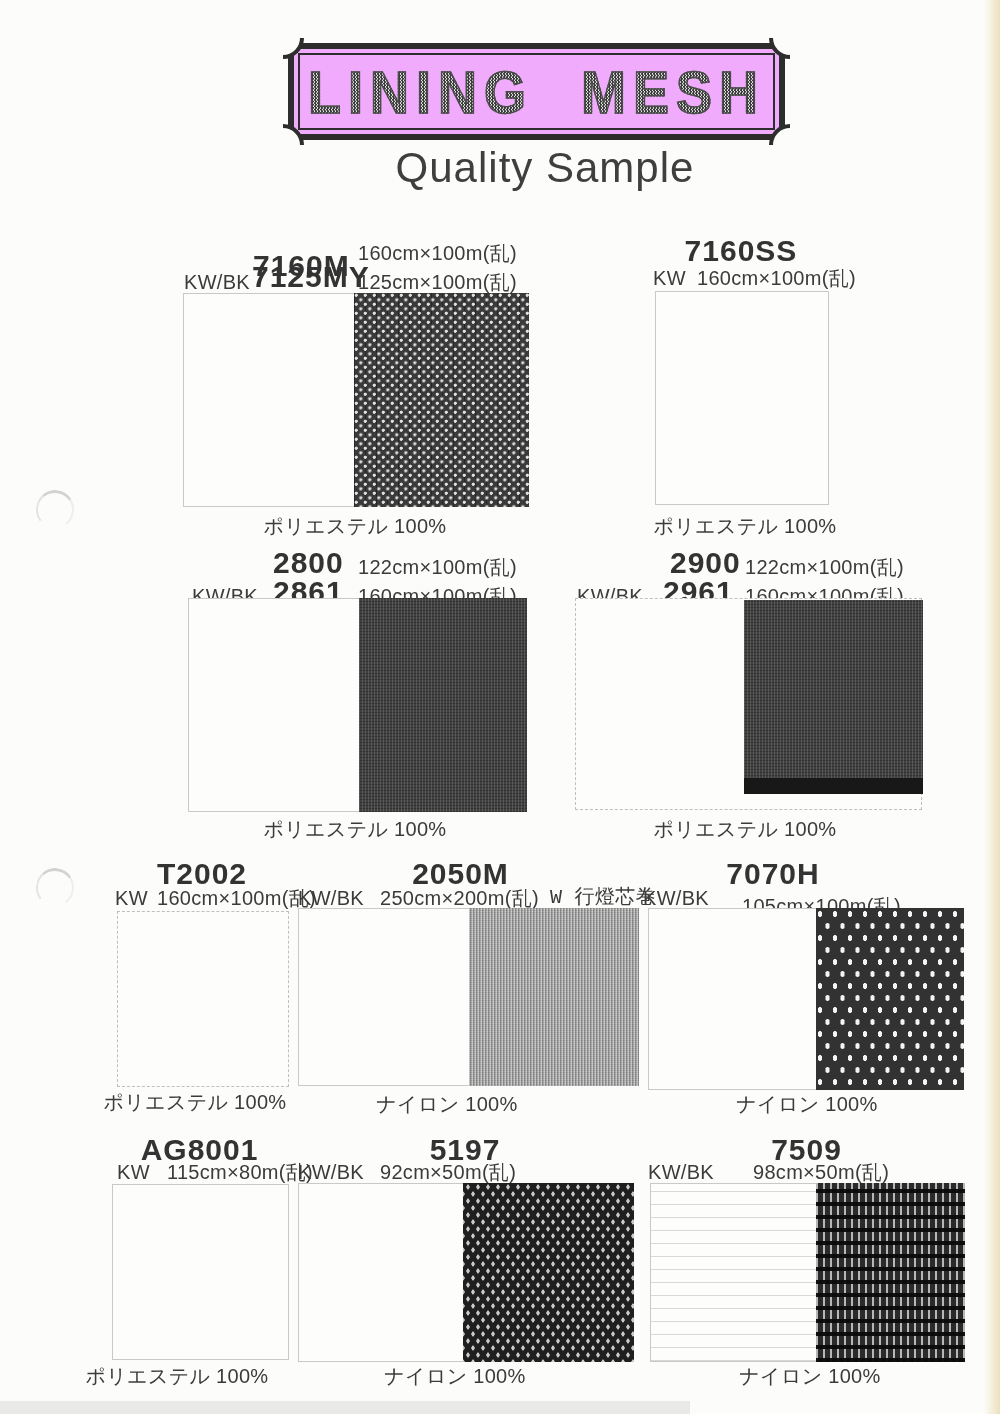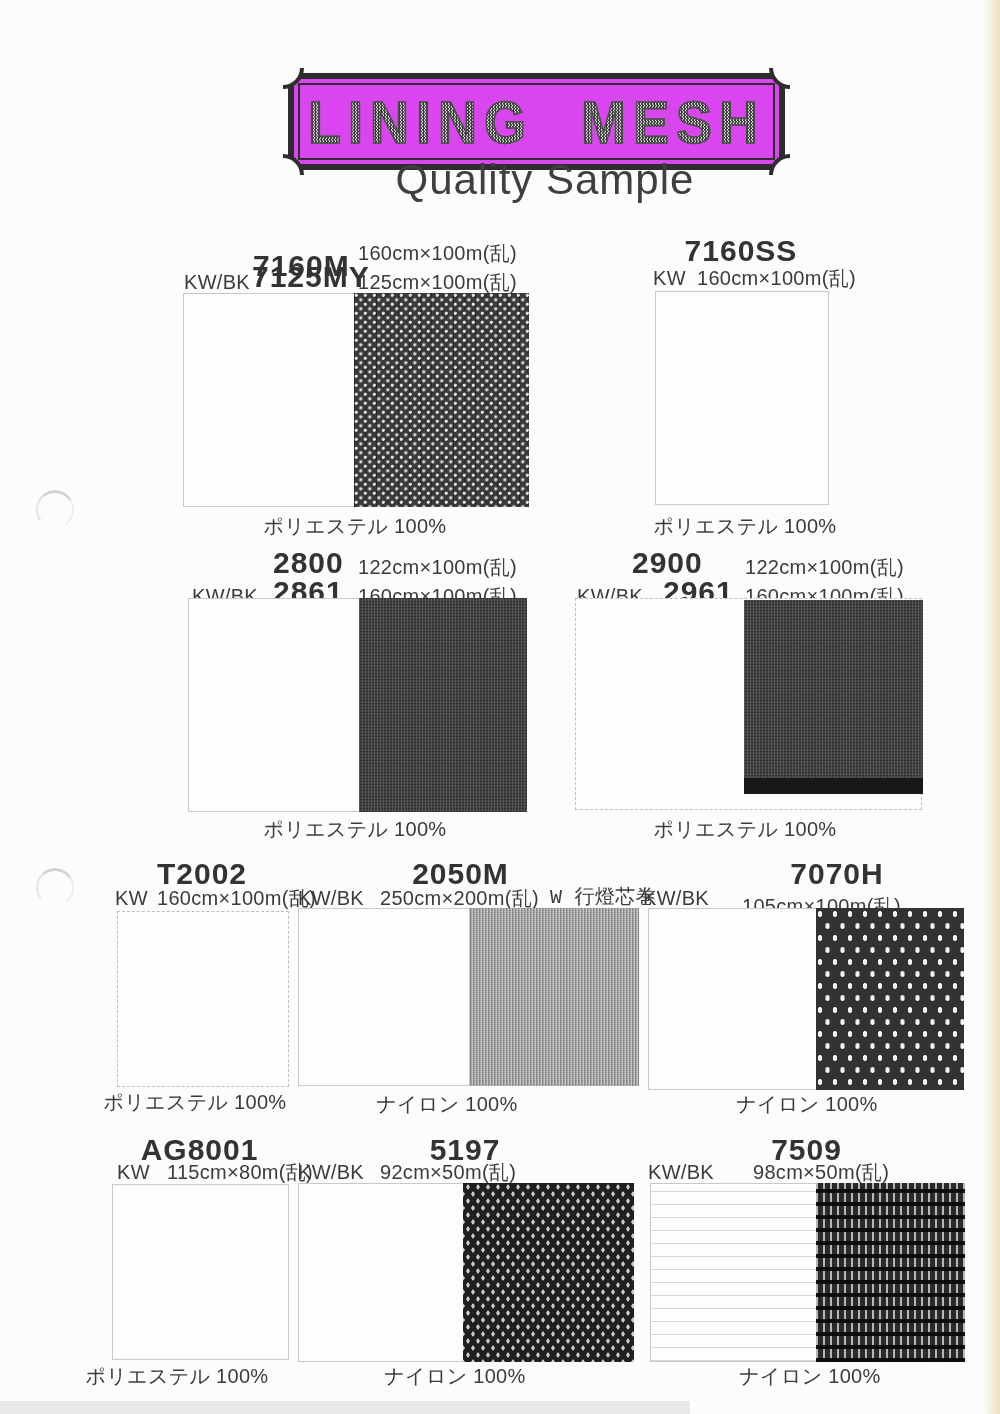--- a/index.html
+++ b/index.html
@@ -7,21 +7,21 @@
     width:1000px;height:1414px;position:relative;overflow:hidden;
     background:#fcfcfa;
     font-family:"Liberation Sans","DejaVu Sans",sans-serif;
     color:#3a3a3a;
   }
   .abs{position:absolute;white-space:nowrap;}
 
   
   .banner{
     position:absolute;left:288px;top:43px;width:485px;height:85px;
-    border:6px solid #2d2d2d;background:#d946ef;margin-top:30px;
+    border:6px solid #2d2d2d;background:#f0abfc;
   }
   .banner-inner{
     position:absolute;left:4px;top:4px;right:4px;bottom:4px;
     border:2px solid #2d2d2d;
     display:flex;align-items:center;justify-content:center;
   }
   .banner-title{
     font-size:54px;font-weight:700;letter-spacing:7px;word-spacing:26px;
     background-color:#6a6a6a;
     background-image:repeating-conic-gradient(#3b3b3b 0% 25%, #e9e9e9 0% 50%);
@@ -30,21 +30,21 @@
     -webkit-text-stroke:1.4px #4c4c4c;
     transform:scaleY(1.08);
   }
   .notch{position:absolute;width:17px;height:17px;background:#fcfcfa;}
   .notch.tl{left:-11px;top:-11px;border-right:4px solid #2d2d2d;border-bottom:4px solid #2d2d2d;border-bottom-right-radius:100%;}
   .notch.tr{right:-11px;top:-11px;border-left:4px solid #2d2d2d;border-bottom:4px solid #2d2d2d;border-bottom-left-radius:100%;}
   .notch.bl{left:-11px;bottom:-11px;border-right:4px solid #2d2d2d;border-top:4px solid #2d2d2d;border-top-right-radius:100%;}
   .notch.br{right:-11px;bottom:-11px;border-left:4px solid #2d2d2d;border-top:4px solid #2d2d2d;border-top-left-radius:100%;}
 
   .subtitle{
-    position:absolute;left:345px;top:156px;width:400px;text-align:center;
+    position:absolute;left:345px;top:144px;width:400px;text-align:center;
     font-size:42px;color:#3f3f3f;letter-spacing:1px;
   }
 
   
   .code{font-size:30px;font-weight:700;color:#333;letter-spacing:1px;line-height:1;}
   .kw,.spec,.extra{font-size:20px;color:#3b3b3b;line-height:1;letter-spacing:.3px;}
   .caption{font-size:20px;color:#3b3b3b;text-align:center;letter-spacing:.3px;}
   .ctr{text-align:center;}
 
   
@@ -168,21 +168,21 @@
   <div class="abs kw" style="left:192px;top:586px;">KW/BK</div>
   <div class="abs code" style="left:273px;top:577px;text-decoration:underline;">2861</div>
   <div class="abs spec" style="left:358px;top:586px;">160cm×100m(乱)</div>
   <div class="box" style="left:188px;top:598px;width:337px;height:212px;">
     <div class="ov pat-knitdark" style="left:170px;width:168px;"></div>
   </div>
   <div class="abs caption" style="left:205px;top:816px;width:300px;">ポリエステル 100%</div>
 </div>
 
 <div>
-  <div class="abs code" style="left:632px;top:548px;">2900</div>
+  <div class="abs code" style="left:670px;top:548px;">2900</div>
   <div class="abs spec" style="left:745px;top:557px;">122cm×100m(乱)</div>
   <div class="abs kw" style="left:577px;top:586px;">KW/BK</div>
   <div class="abs code" style="left:663px;top:577px;">2961</div>
   <div class="abs spec" style="left:745px;top:586px;">160cm×100m(乱)</div>
   <div class="box dashed" style="left:575px;top:598px;width:345px;height:210px;">
     <div class="ov pat-knitdark" style="left:168px;width:179px;top:1px;bottom:auto;height:194px;">
       <div class="band"></div>
     </div>
   </div>
   <div class="abs caption" style="left:595px;top:816px;width:300px;">ポリエステル 100%</div>
@@ -201,21 +201,21 @@
   <div class="abs kw" style="left:298px;top:888px;">KW/BK</div>
   <div class="abs spec" style="left:380px;top:888px;">250cm×200m(乱)</div>
   <div class="abs extra" style="left:550px;top:888px;font-family:Liberation Mono, monospace;">W 行燈芯巻</div>
   <div class="box" style="left:298px;top:908px;width:339px;height:176px;">
     <div class="ov pat-knitgray" style="left:170px;width:170px;"></div>
   </div>
   <div class="abs caption" style="left:297px;top:1091px;width:300px;">ナイロン 100%</div>
 </div>
 
 <div>
-  <div class="abs code ctr" style="left:680px;top:859px;width:314px;">7070H</div>
+  <div class="abs code ctr" style="left:616px;top:859px;width:314px;">7070H</div>
   <div class="abs kw" style="left:643px;top:888px;">KW/BK</div>
   <div class="abs spec" style="left:742px;top:888px;margin-top:8px;">105cm×100m(乱)</div>
   <div class="box" style="left:648px;top:908px;width:314px;height:180px;">
     <div class="ov pat-eyelet" style="left:167px;width:148px;"></div>
   </div>
   <div class="abs caption" style="left:657px;top:1091px;width:300px;">ナイロン 100%</div>
 </div>
 
 <div>
   <div class="abs code ctr" style="left:112px;top:1135px;width:175px;">AG8001</div>

